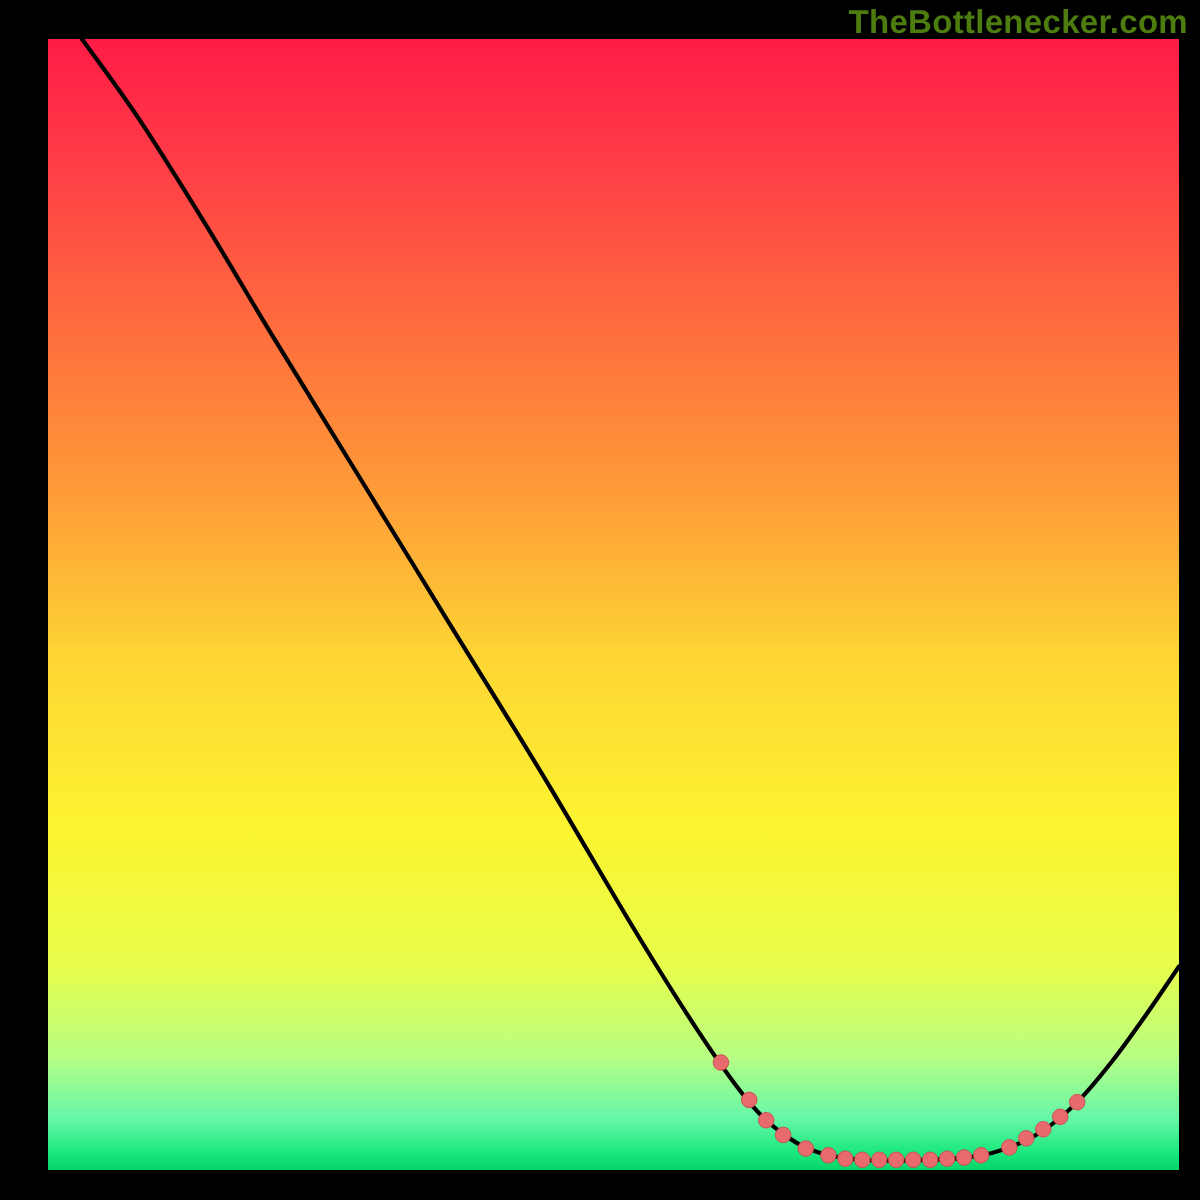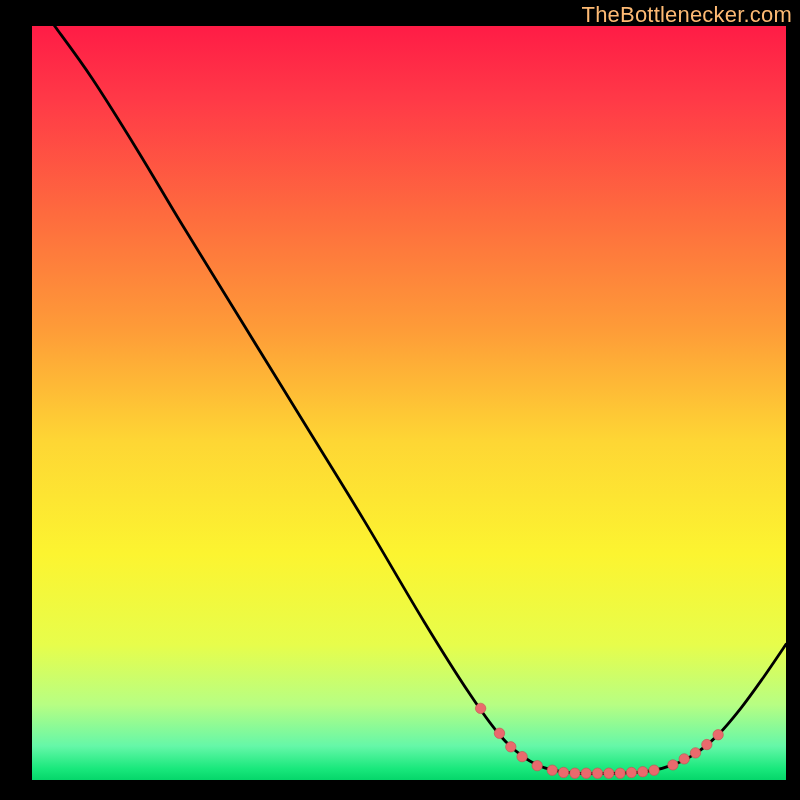--- a/index.html
+++ b/index.html
@@ -18,23 +18,23 @@
     width: 800px;
     height: 800px;
     background: #000;
   }
   .plot {
     position: absolute;
     box-sizing: border-box;
   }
   .watermark {
     position: absolute;
-    color: #fdba74;
+    color: #4d7c0f;
     font-size: 22px;
-    font-weight: 400;
+    font-weight: 700;
     letter-spacing: 0.2px;
     white-space: nowrap;
   }
   svg {
     display: block;
   }
 </style>
 </head>
 <body>
 

